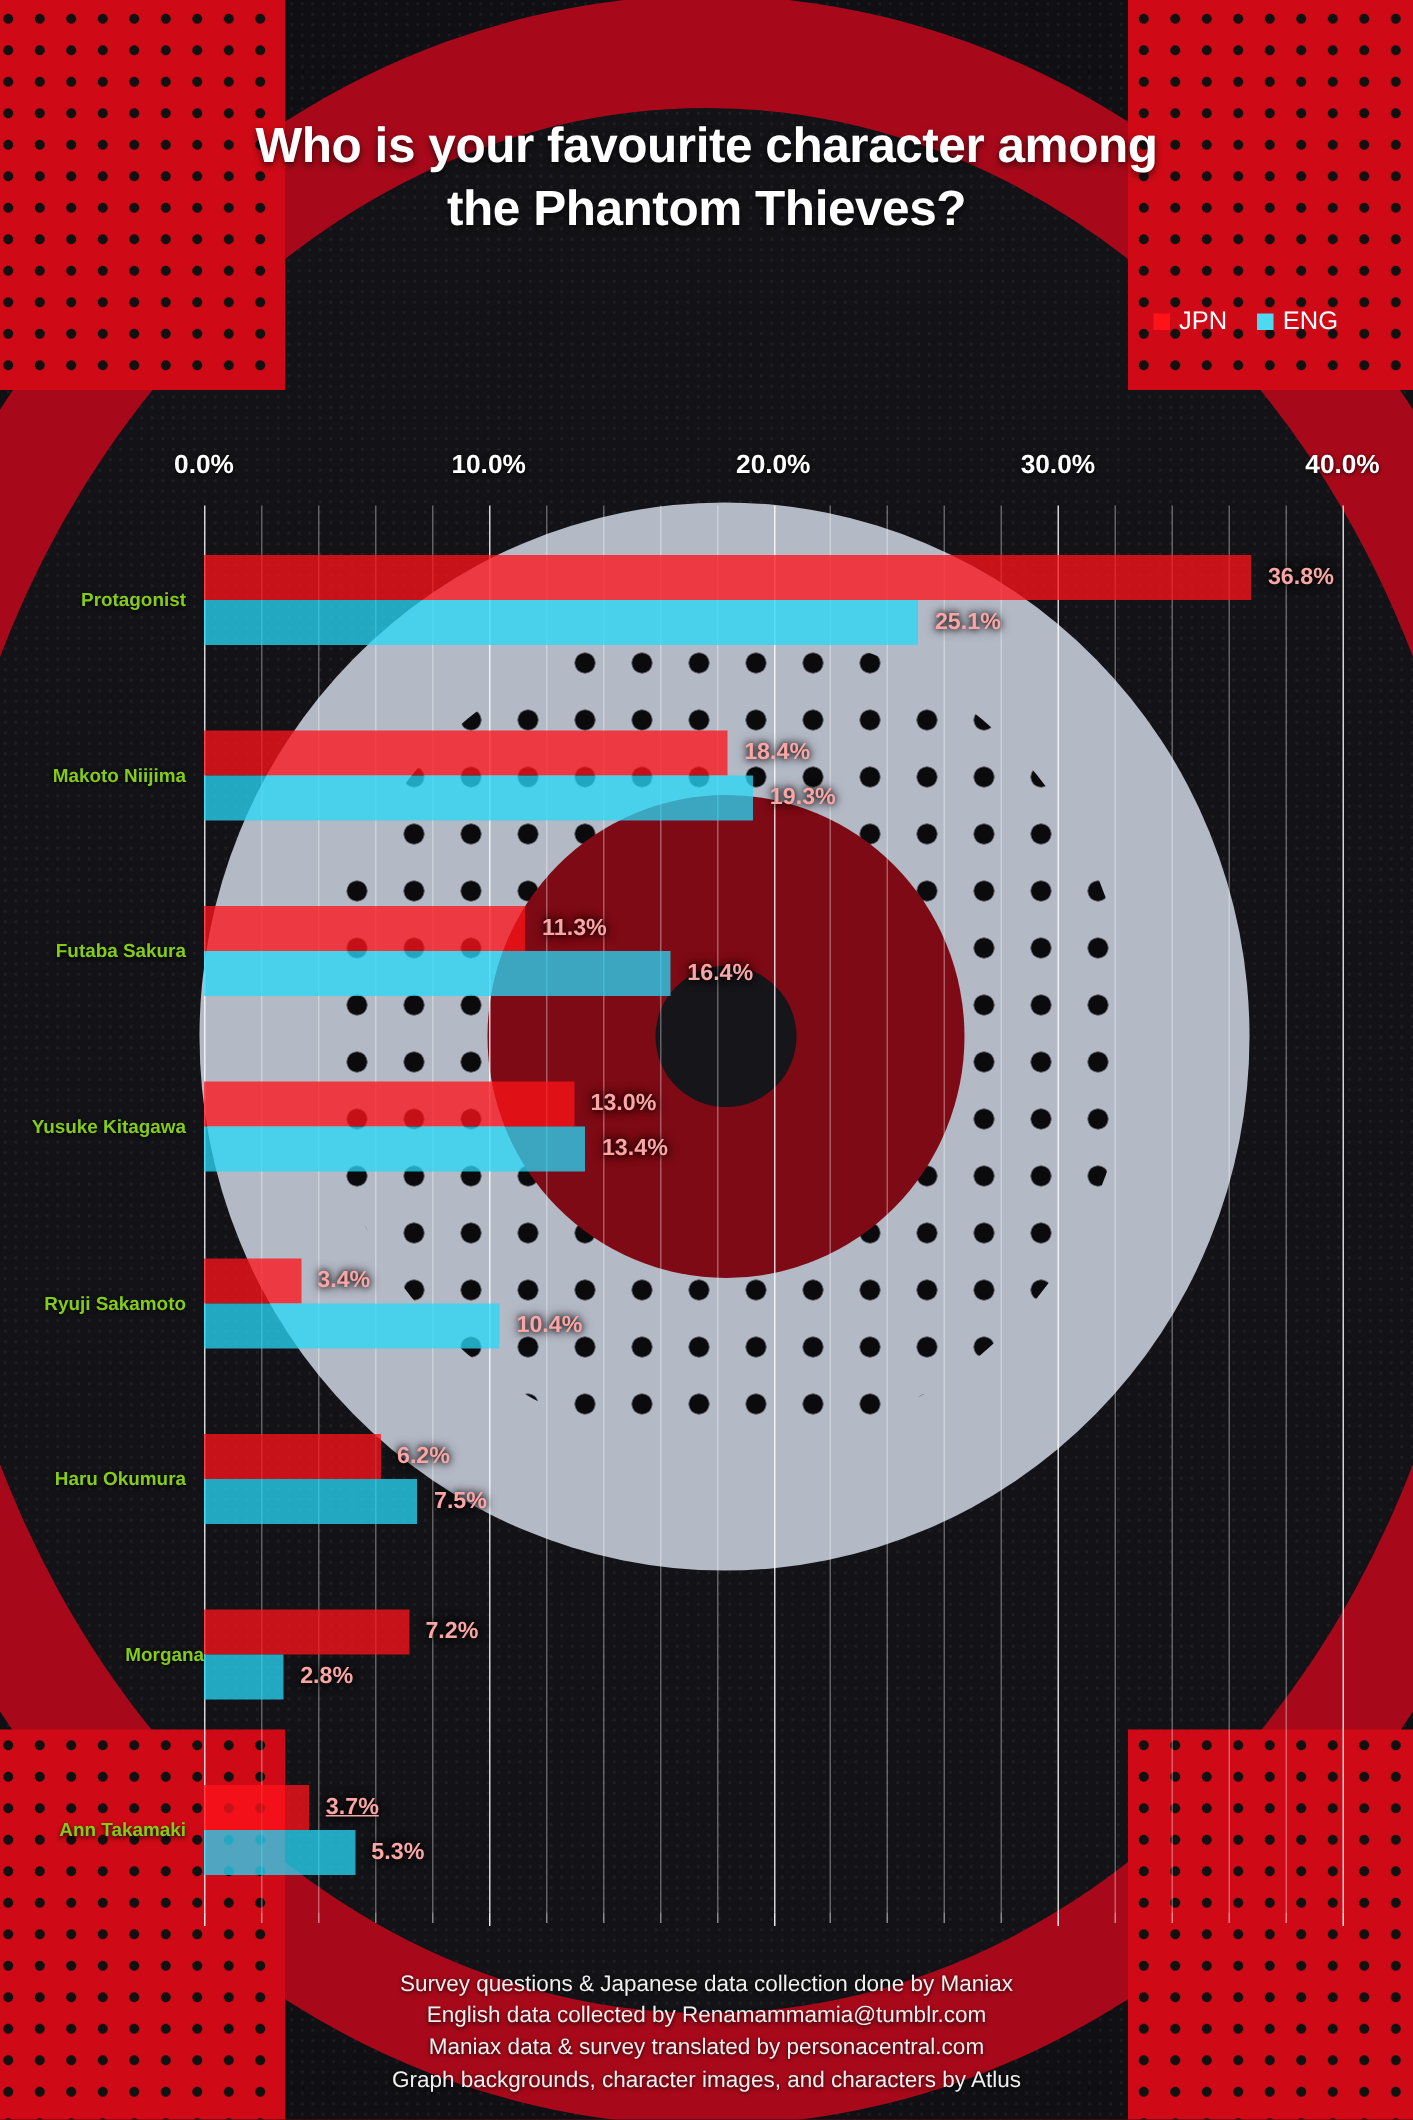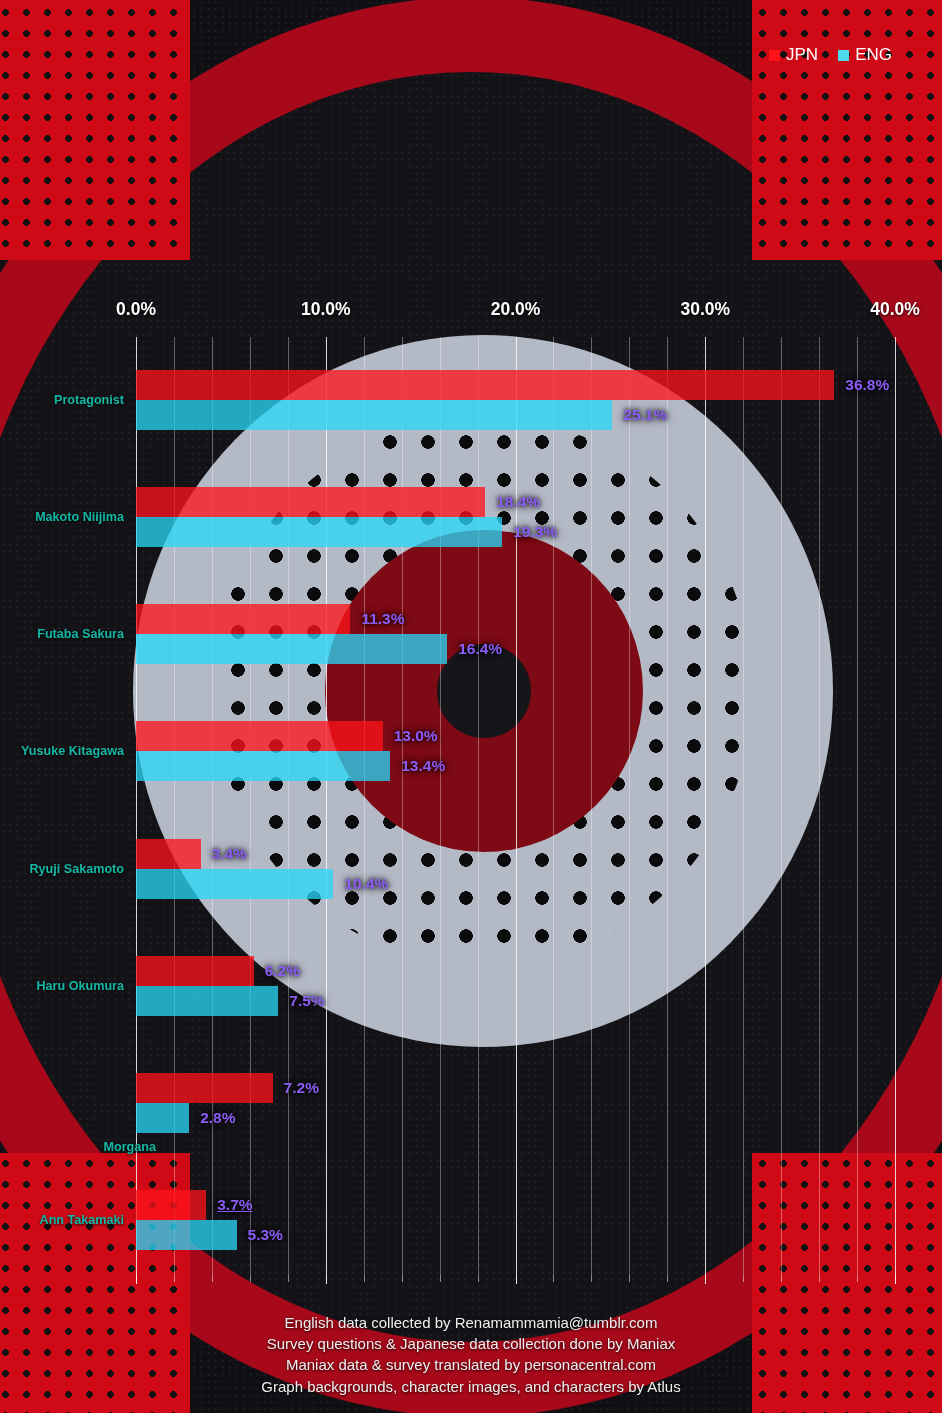--- a/index.html
+++ b/index.html
@@ -85,31 +85,31 @@
   .tick{ position:absolute; bottom:-7px; width:1px; height:7px; background:rgba(255,255,255,.5); }
   .tick.major{ background:rgba(255,255,255,.9); height:9px; bottom:-9px; }
 
   .axis-lbl{
     position:absolute; top:300px; font-size:17.5px; font-weight:bold;
     color:#fff; transform:translateX(-50%); text-shadow:0 1px 3px rgba(0,0,0,.9);
     white-space:nowrap;
   }
 
   .cat-lbl{
-    position:absolute; right:0; font-size:12.6px; font-weight:bold; color:#14b8a6;
+    position:absolute; right:0; font-size:12.6px; font-weight:bold; color:#84cc16;
     white-space:nowrap; text-shadow:0 1px 3px rgba(0,0,0,.95);
     transform:translateY(-50%);
   }
 
   .bar{ position:absolute; height:30px; }
   .bar.jpn{ background:rgba(255,19,25,0.76); }
   .bar.eng{ background:rgba(40,215,247,0.76); }
 
   .val{
-    position:absolute; font-size:15.5px; font-weight:bold; color:#8b5cf6;
+    position:absolute; font-size:15.5px; font-weight:bold; color:#fca5a5;
     white-space:nowrap; transform:translateY(-50%);
     text-shadow:0 0 4px rgba(0,0,0,.95), 0 0 8px rgba(0,0,0,.8);
     padding:1px 4px; border-radius:4px;
   }
 
   #credits{
     position:absolute; left:0; bottom:16px; width:942px; text-align:center;
     font-size:15px; line-height:1.42; color:#f0eff0; z-index:6;
     text-shadow:0 1px 3px rgba(0,0,0,.9);
   }
@@ -128,20 +128,24 @@
   <div class="circle-darkred"></div>
   <div class="circle-core"></div>
 
   <div class="halftone-corner hc-tl"></div>
   <div class="halftone-corner hc-tr"></div>
   <div class="halftone-corner hc-bl"></div>
   <div class="halftone-corner hc-br"></div>
 </div>
 
 <div id="header">
+  <div id="title">
+    <div>Who is your favourite character among</div>
+    <div>the Phantom Thieves?</div>
+  </div>
   <div id="subtitle-row">
     <div id="legend">
         <div class="lg-item">
           <span class="lg-sw" style="background: rgb(255, 19, 25);"></span>
           <span>JPN</span>
         </div>
         <div class="lg-item">
           <span class="lg-sw" style="background: rgb(77, 217, 240);"></span>
           <span>ENG</span>
         </div>
@@ -221,31 +225,31 @@
       <div class="cat-lbl" style="top: 531.625px; right: 771px;">Ryuji Sakamoto</div>
       <div class="bar jpn" style="left: 0px; top: 501.625px; width: 64.515px;"></div>
       <div class="val" style="left: 71.515px; top: 516.625px;">3.4%</div>
       <div class="bar eng" style="left: 0px; top: 531.625px; width: 197.34px;"></div>
       <div class="val" style="left: 204.34px; top: 546.625px;">10.4%</div>
       <div class="cat-lbl" style="top: 648.875px; right: 771px;">Haru Okumura</div>
       <div class="bar jpn" style="left: 0px; top: 618.875px; width: 117.645px;"></div>
       <div class="val" style="left: 124.645px; top: 633.875px;">6.2%</div>
       <div class="bar eng" style="left: 0px; top: 648.875px; width: 142.312px;"></div>
       <div class="val" style="left: 149.312px; top: 663.875px;">7.5%</div>
-      <div class="cat-lbl" style="top: 766.125px; right: 739px; margin-top: 44px;">Morgana</div>
+      <div class="cat-lbl" style="top: 766.125px; right: 759px;">Morgana</div>
       <div class="bar jpn" style="left: 0px; top: 736.125px; width: 136.62px;"></div>
       <div class="val" style="left: 143.62px; top: 751.125px;">7.2%</div>
       <div class="bar eng" style="left: 0px; top: 766.125px; width: 53.13px;"></div>
       <div class="val" style="left: 60.13px; top: 781.125px;">2.8%</div>
       <div class="cat-lbl" style="top: 883.375px; right: 771px;">Ann Takamaki</div>
       <div class="bar jpn" style="left: 0px; top: 853.375px; width: 70.2075px;"></div>
       <div class="val" style="left: 77.2075px; top: 868.375px; text-decoration: underline;">3.7%</div>
       <div class="bar eng" style="left: 0px; top: 883.375px; width: 100.567px;"></div>
       <div class="val" style="left: 107.567px; top: 898.375px;">5.3%</div>
     </div>
 </div>
 
 <div id="credits">
+  <div>Survey questions &amp; Japanese data collection done by Maniax</div>
   <div>English data collected by Renamammamia@tumblr.com</div>
-  <div>Survey questions &amp; Japanese data collection done by Maniax</div>
   <div>Maniax data &amp; survey translated by personacentral.com</div>
   <div>Graph backgrounds, character images, and characters by Atlus</div>
 </div>
 
 </body></html>

